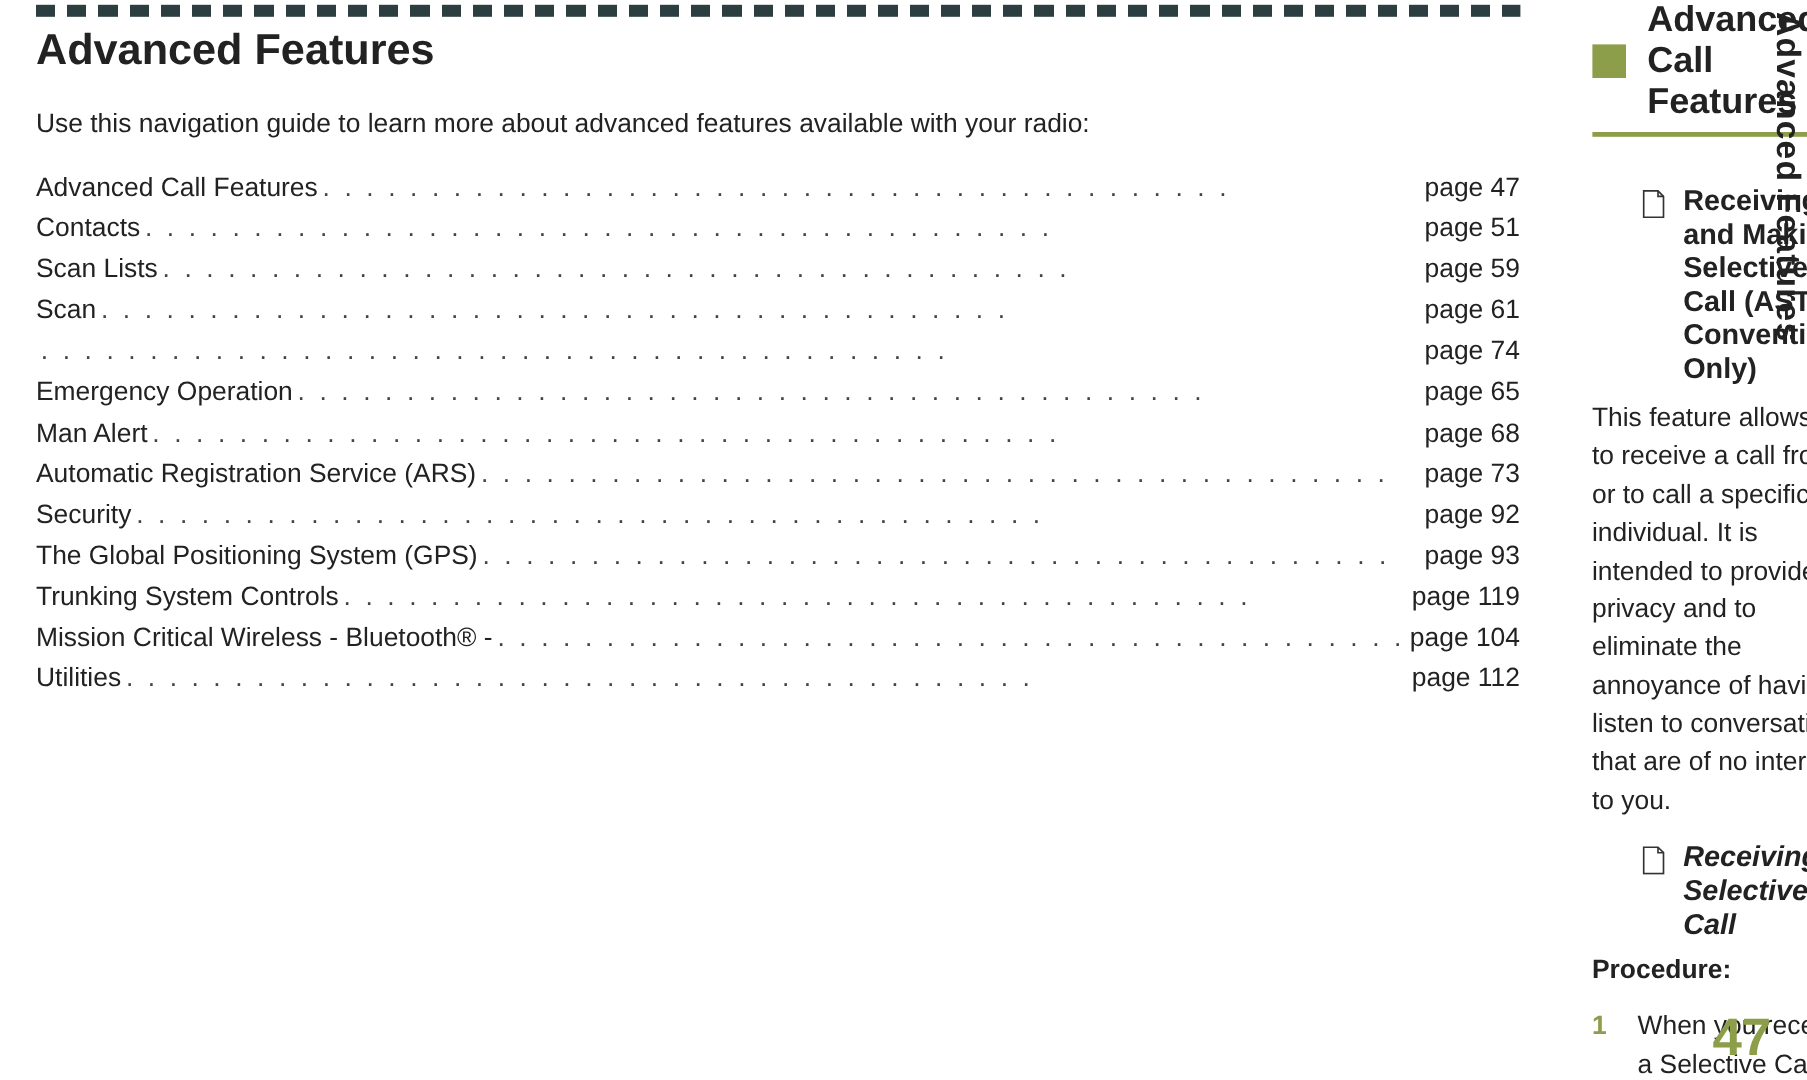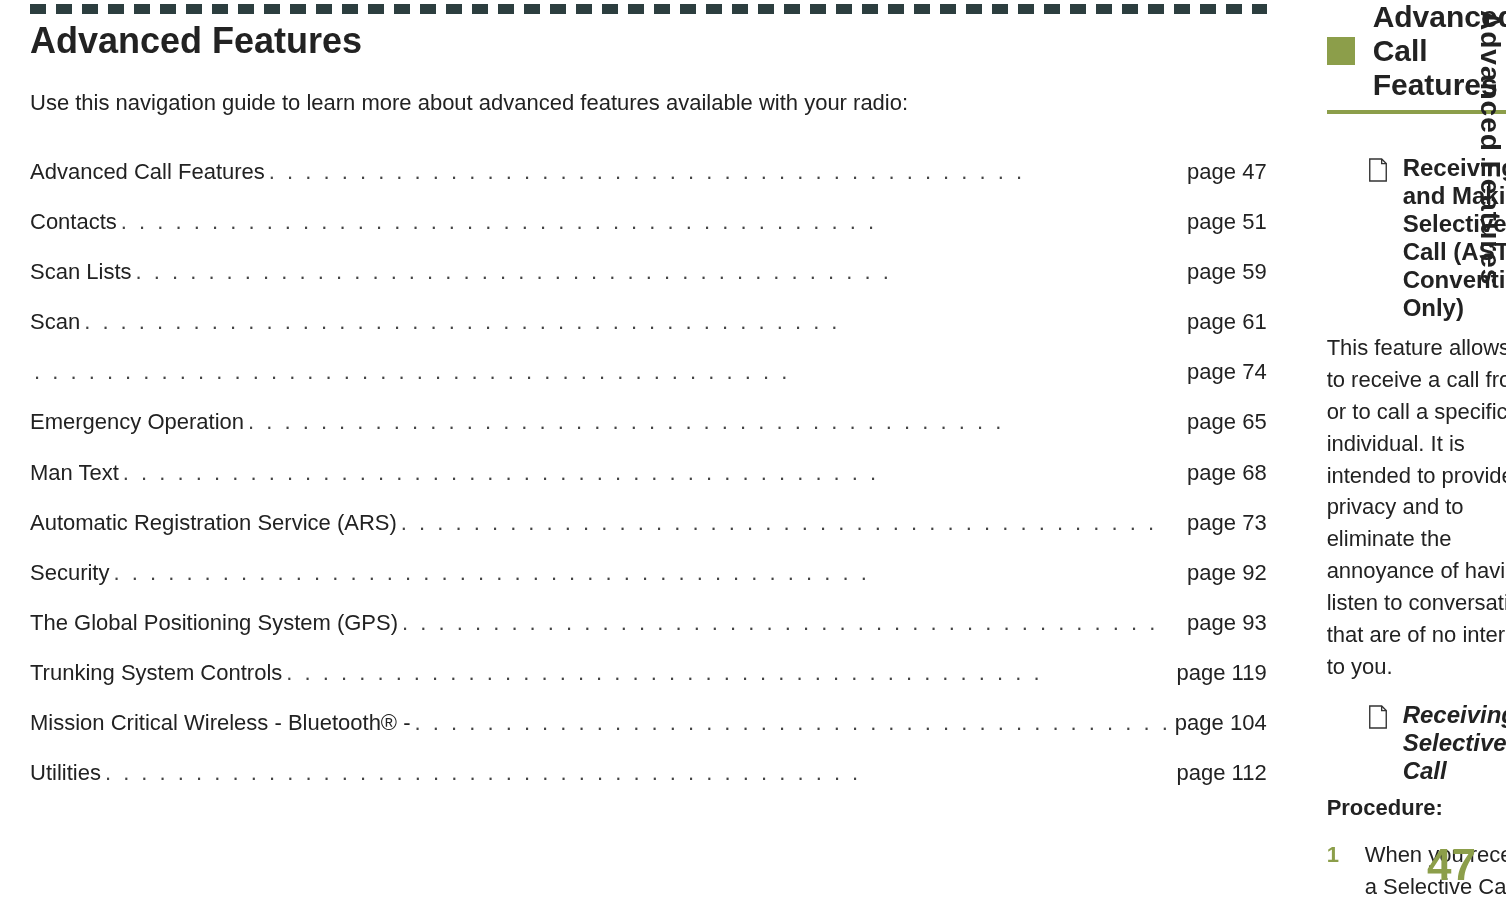--- a/index.html
+++ b/index.html
@@ -80,21 +80,21 @@
   .toc-dots {
     flex: 1 1 auto;
     overflow: hidden;
     letter-spacing: 3px;
     padding: 0 4px;
     color: #444;
   }
   .toc-dots::after {
     content: ". . . . . . . . . . . . . . . . . . . . . . . . . . . . . . . . . . . . . . . . . .";
   }
-  .toc-page { flex: 0 0 auto; margin-top: 16px; }
+  .toc-page { flex: 0 0 auto; }
 
   
   .section-heading {
     display: flex;
     align-items: center;
     gap: 18px;
     margin: 0 0 2px 0;
   }
   .section-heading .square {
     width: 28px; height: 28px;
@@ -188,21 +188,21 @@
         <div class="toc-line">
           <span class="toc-dots"></span>
           <span class="toc-page">page 74</span>
         </div>
         <div class="toc-line">
           <span class="toc-label">Emergency Operation</span>
           <span class="toc-dots"></span>
           <span class="toc-page">page 65</span>
         </div>
         <div class="toc-line">
-          <span class="toc-label">Man Text</span>
+          <span class="toc-label">Man Alert</span>
           <span class="toc-dots"></span>
           <span class="toc-page">page 68</span>
         </div>
         <div class="toc-line">
           <span class="toc-label">Automatic Registration Service (ARS)</span>
           <span class="toc-dots"></span>
           <span class="toc-page">page 73</span>
         </div>
         <div class="toc-line">
           <span class="toc-label">Security</span>

